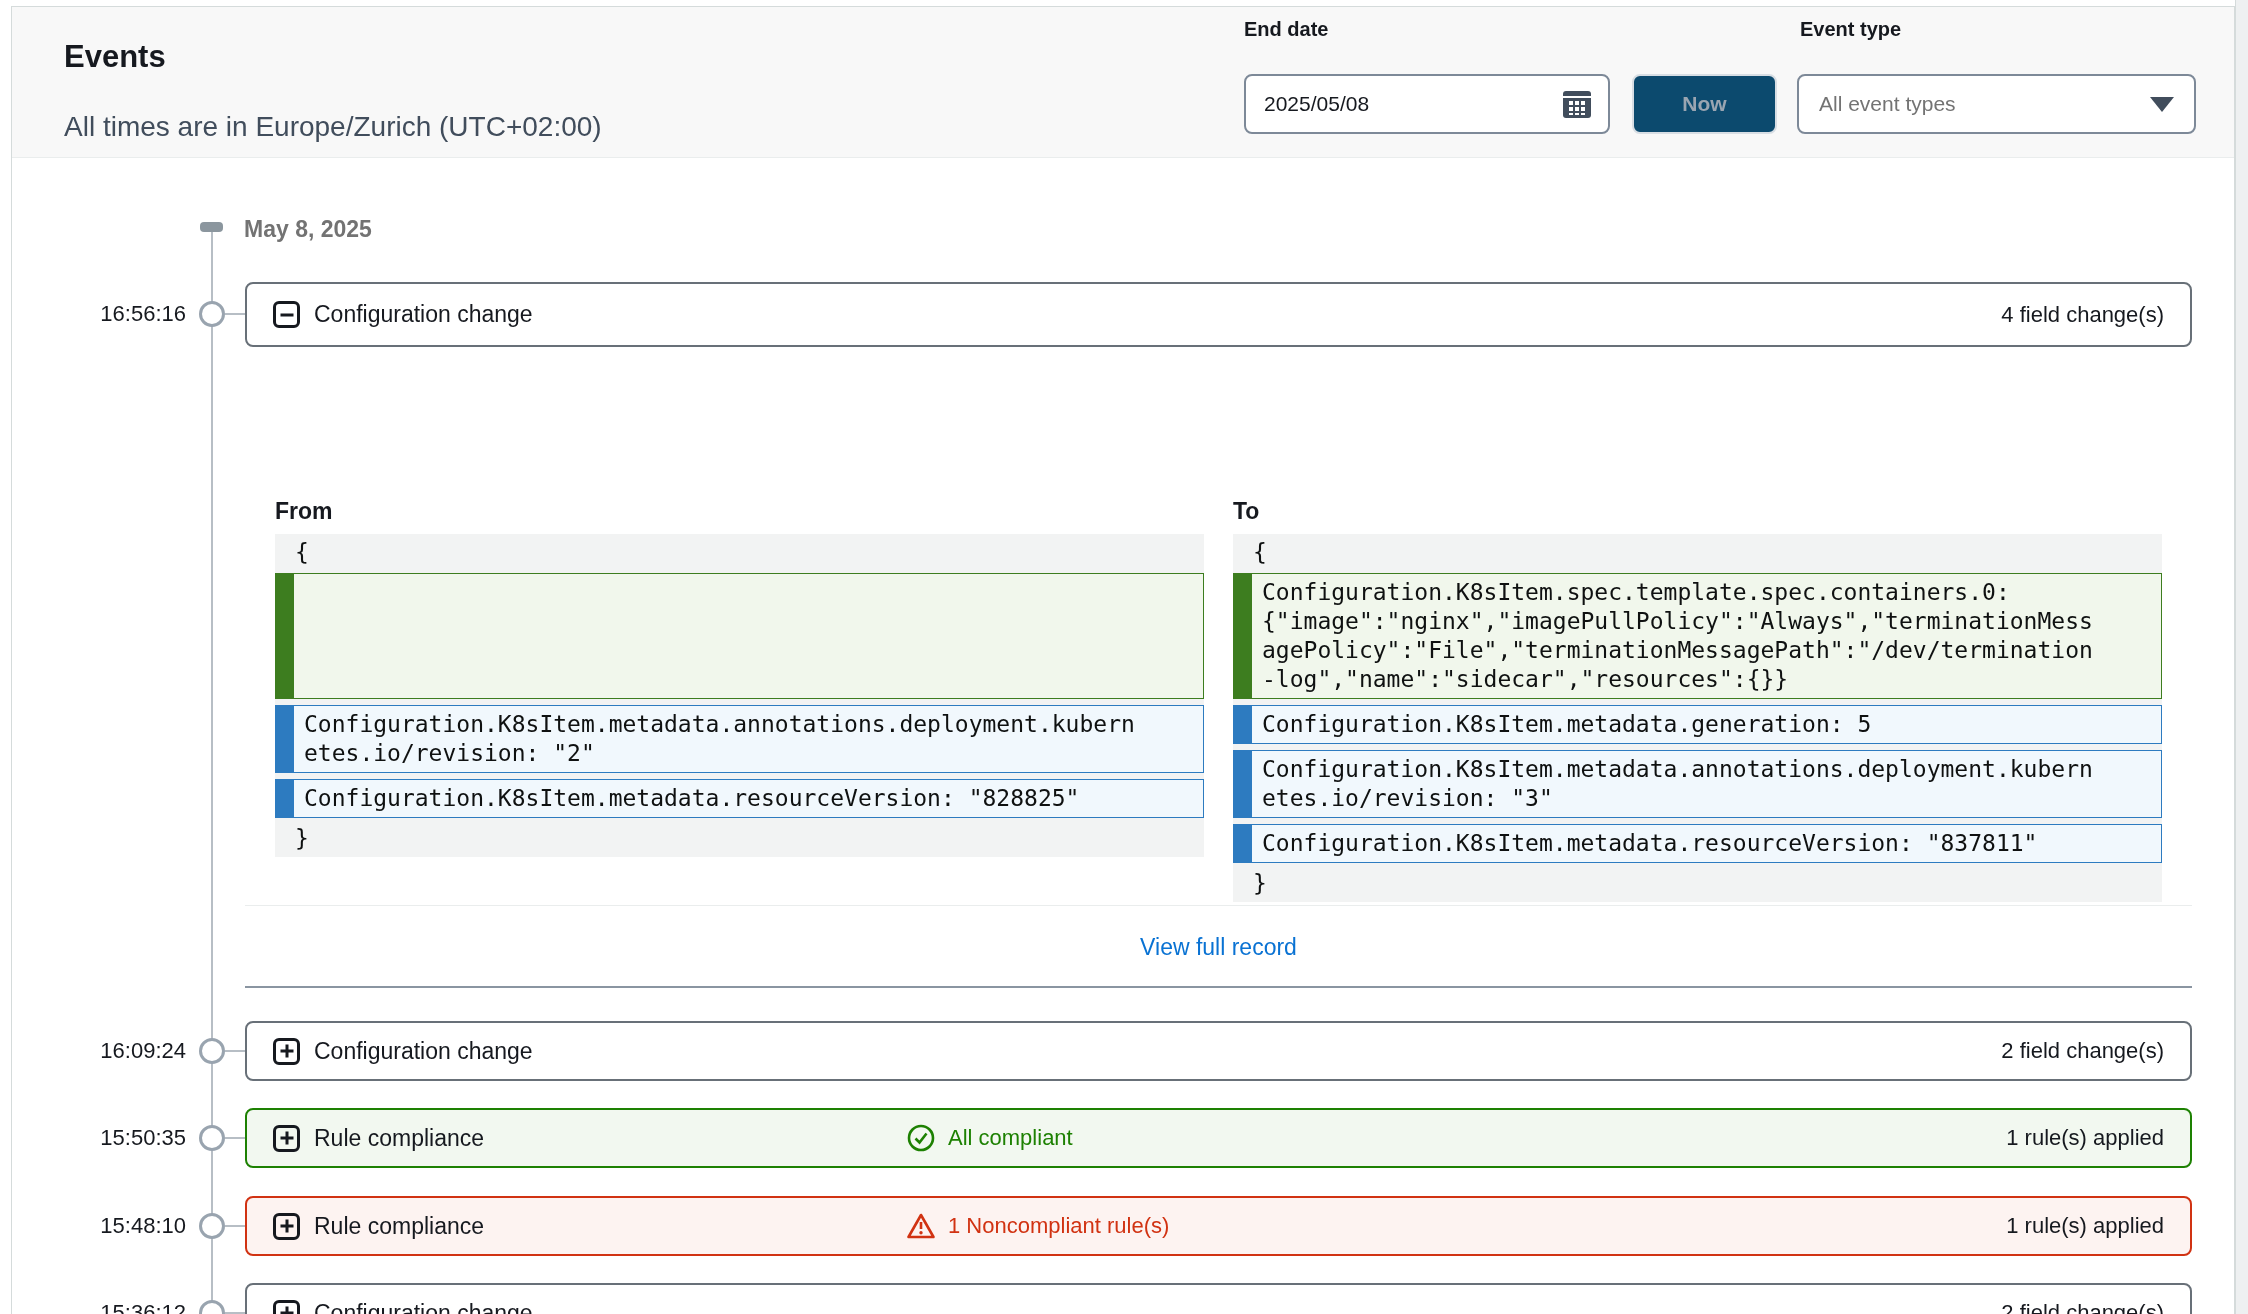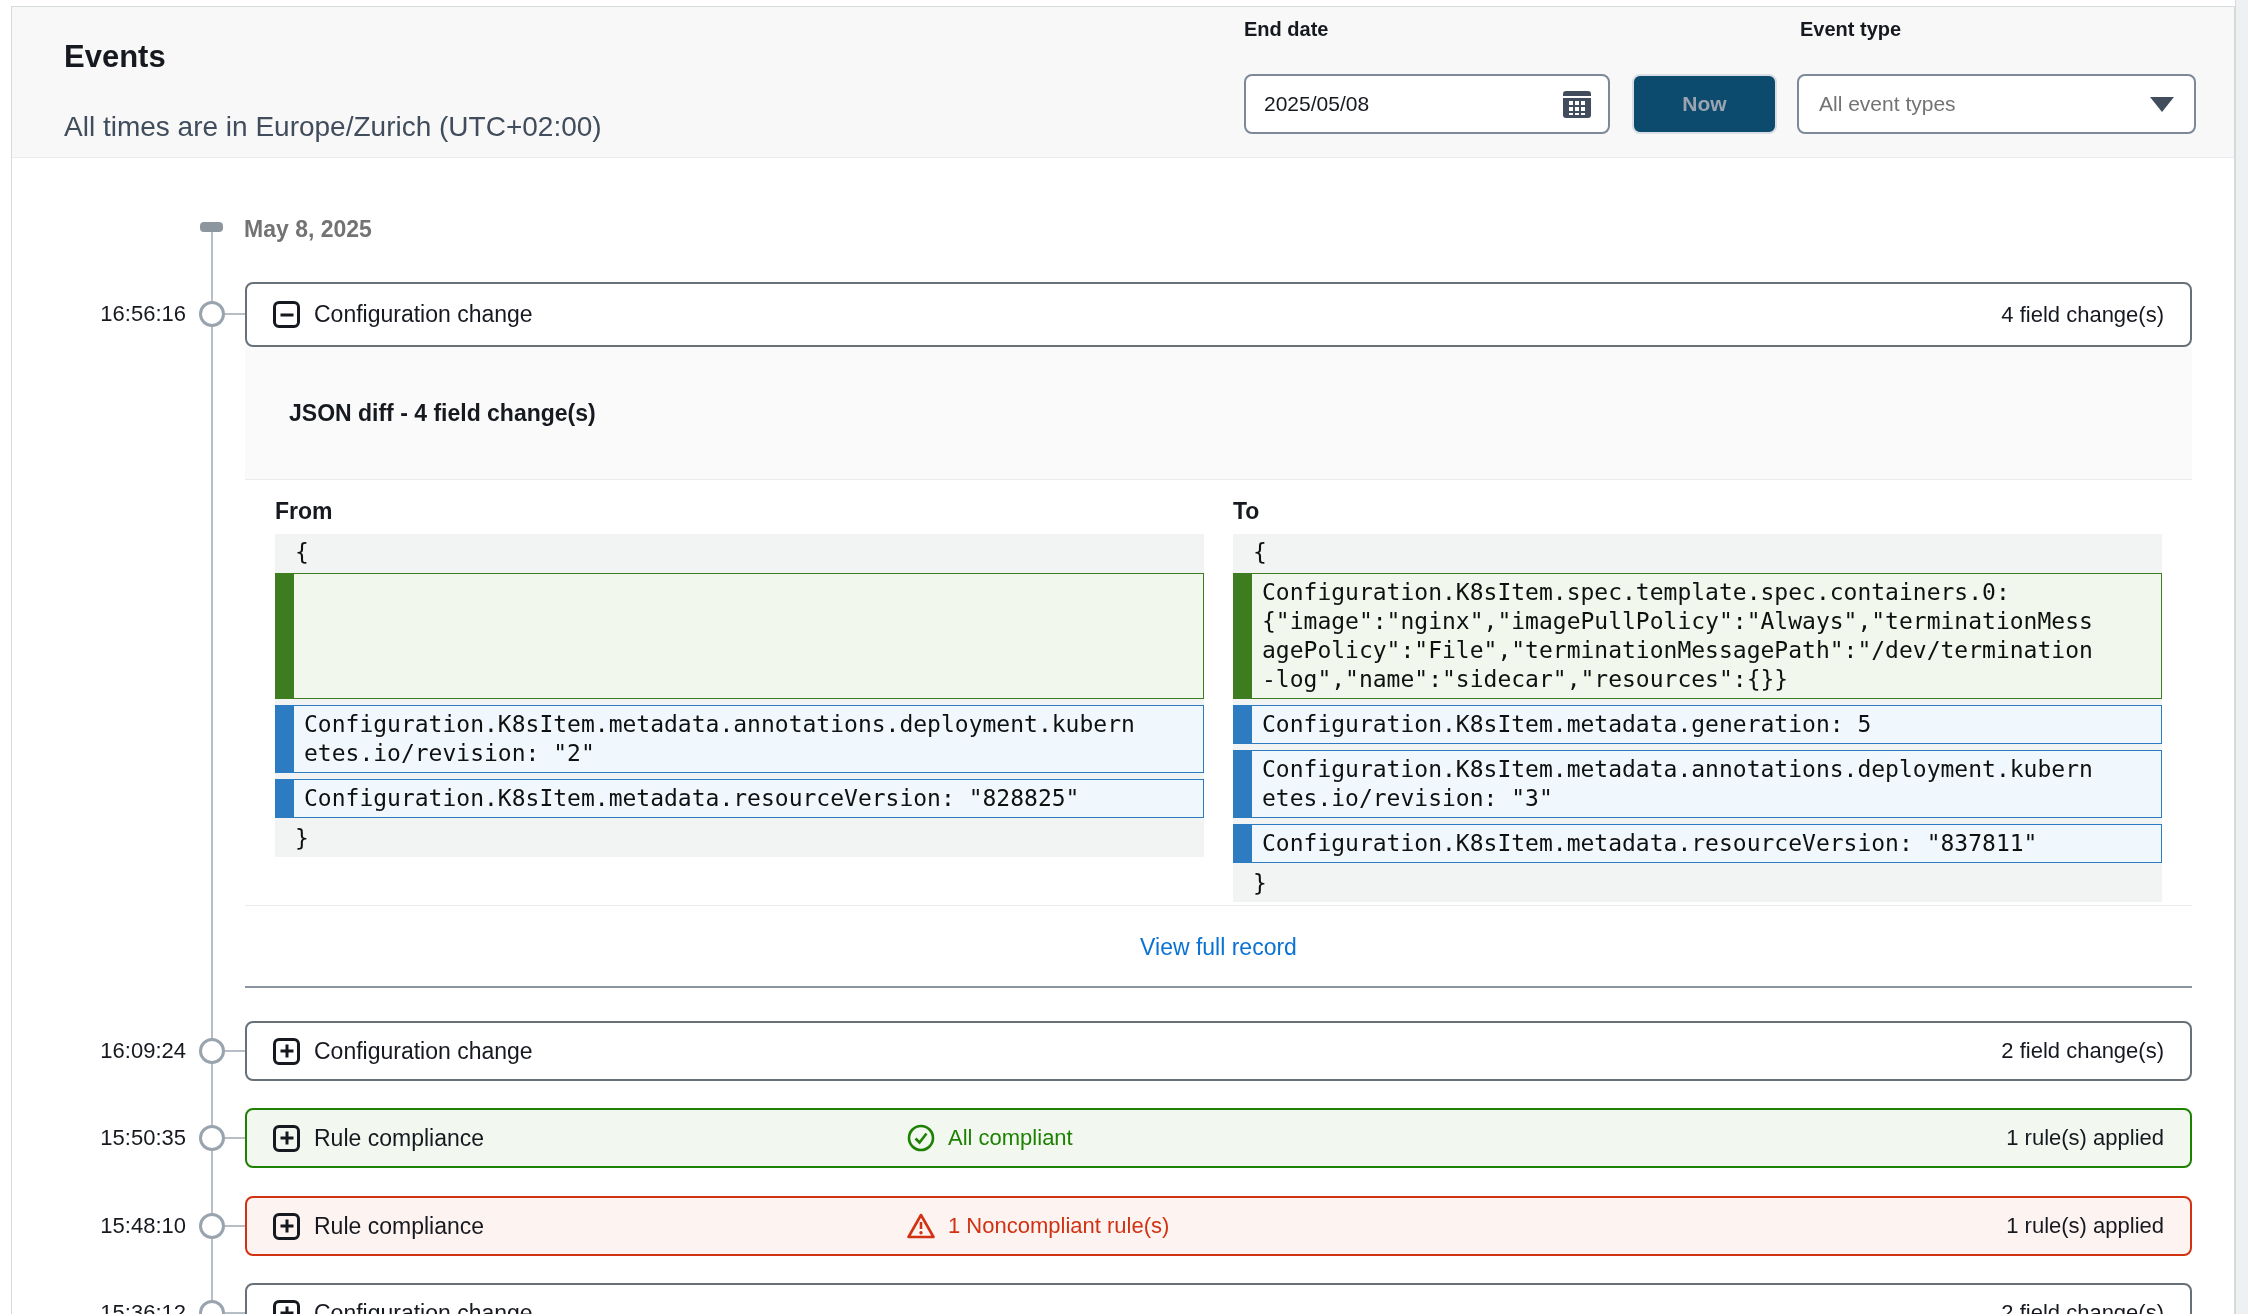--- a/index.html
+++ b/index.html
@@ -124,21 +124,20 @@
   <div class="tl-node" style="top:1213px"></div>
   <div class="tl-node" style="top:1300px"></div>
 
   <div class="card" style="top:282px;height:65px">
     <span class="toggle-icon"></span>
     <span class="title">Configuration change</span>
     <span class="right">4 field change(s)</span>
   </div>
 
   <div class="diff-panel">
-    <div class="diff-head">JSON diff - 4 field change(s)</div>
     <div class="col-label lbl-from">From</div>
     <div class="col-label lbl-to">To</div>
 
     <div class="code-block cb-from">
       <div class="brace">{</div>
       <div class="drow added"></div>
       <div class="drow changed">Configuration.K8sItem.metadata.annotations.deployment.kubern
 etes.io/revision: "2"</div>
       <div class="drow changed">Configuration.K8sItem.metadata.resourceVersion: "828825"</div>
       <div class="brace">}</div>

